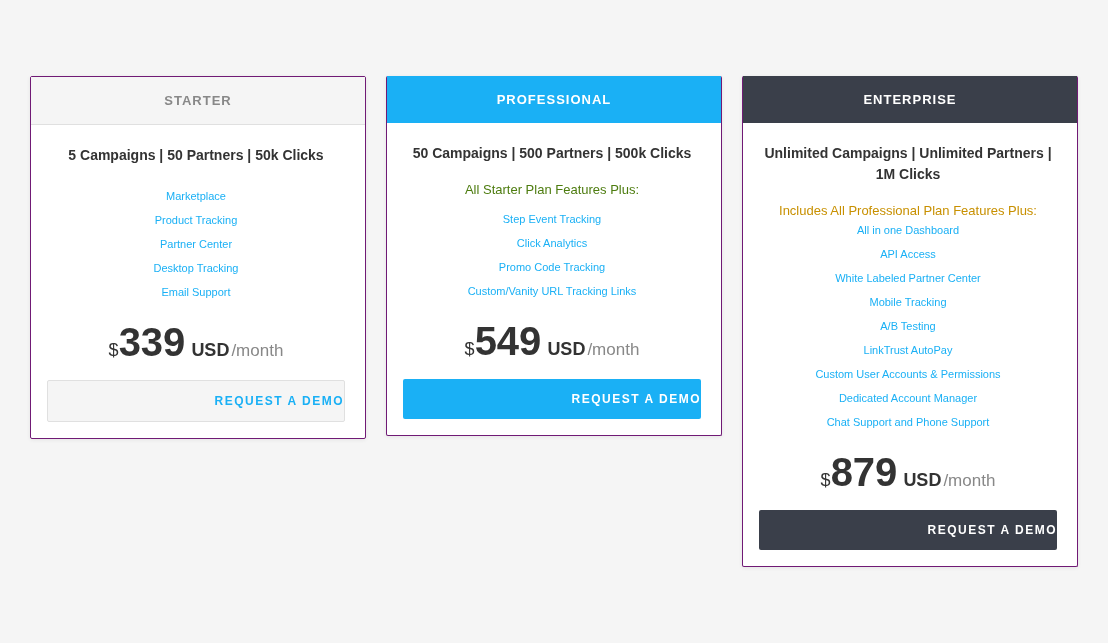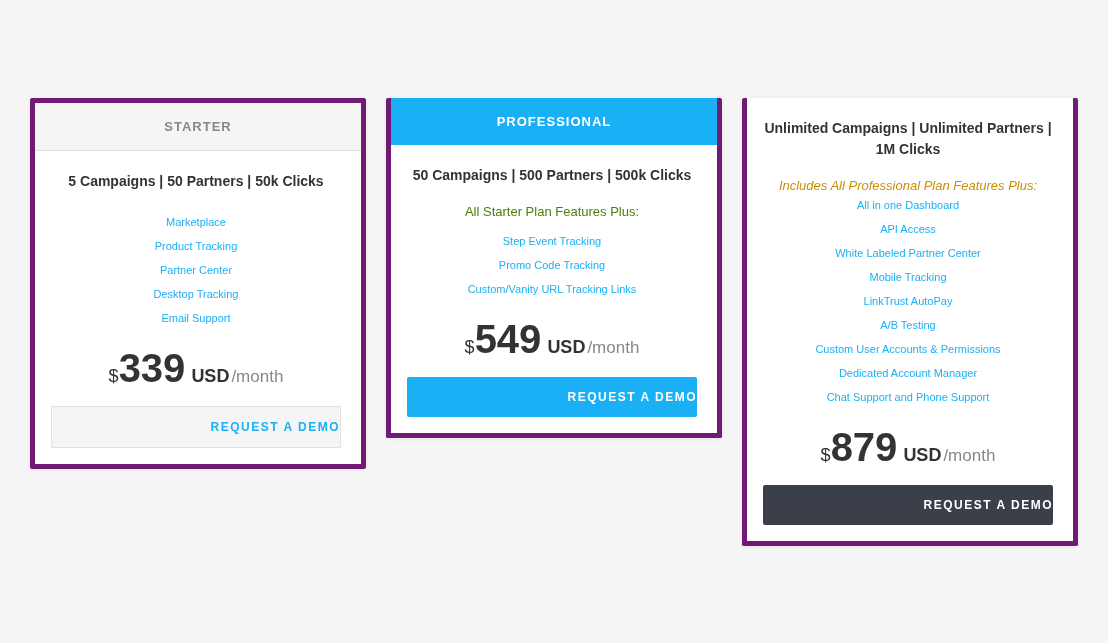--- a/index.html
+++ b/index.html
@@ -14,21 +14,21 @@
     }
     .pricing-container {
       display: flex;
       gap: 0;
       justify-content: center;
       align-items: flex-start;
       width: 1068px;
     }
     .plan-card {
       background: #fff;
-      border: 5px solid #701a75;
+      border: 1px solid #701a75;
       border-radius: 2px;
       flex: 1;
       max-width: 340px;
       display: flex;
       flex-direction: column;
       margin: 0 10px;
       box-shadow: 0 1px 4px rgba(0,0,0,0.07);
     }
     .plan-card.professional {
       border-top: none;
@@ -165,44 +165,46 @@
         <button class="plan-cta starter-cta">REQUEST A DEMO</button>
       </div>
     </div>
     <div class="plan-card professional">
       <div class="plan-header professional">PROFESSIONAL</div>
       <div class="plan-body">
         <div class="plan-tagline">50 Campaigns | 500 Partners | 500k Clicks</div>
         <div style="color: #4d7c0f; font-size: 13px; margin-bottom: 10px; text-align: center;">All Starter Plan Features Plus:</div>
         <ul class="plan-features">
           <li>Step Event Tracking</li>
+          <li>Click Analytics</li>
           <li>Promo Code Tracking</li>
           <li>Custom/Vanity URL Tracking Links</li>
         </ul>
         <div class="plan-price">
           <div class="price-row">
             <span class="dollar">$</span>
             <span class="amount">549</span>
             <span style="margin-left:6px;"><span class="currency">USD</span><span class="period">/month</span></span>
           </div>
         </div>
         <button class="plan-cta professional-cta">REQUEST A DEMO</button>
       </div>
     </div>
     <div class="plan-card enterprise">
+      <div class="plan-header enterprise">ENTERPRISE</div>
       <div class="plan-body">
         <div class="plan-tagline">Unlimited Campaigns | Unlimited Partners | 1M Clicks</div>
-        <div style="color: rgb(200, 144, 0); font-size: 13px; text-align: left; font-style: italic;">Includes All Professional Plan Features Plus:</div>
+        <div style="color: rgb(200, 144, 0); font-size: 13px; text-align: left;">Includes All Professional Plan Features Plus:</div>
         <ul class="plan-features">
           <li>All in one Dashboard</li>
           <li>API Access</li>
           <li>White Labeled Partner Center</li>
           <li>Mobile Tracking</li>
+          <li>A/B Testing</li>
           <li>LinkTrust AutoPay</li>
-          <li>A/B Testing</li>
           <li>Custom User Accounts &amp; Permissions</li>
           <li>Dedicated Account Manager</li>
           <li>Chat Support and Phone Support</li>
         </ul>
         <div class="plan-price">
           <div class="price-row">
             <span class="dollar">$</span>
             <span class="amount">879</span>
             <span style="margin-left:6px;"><span class="currency">USD</span><span class="period">/month</span></span>
           </div>

